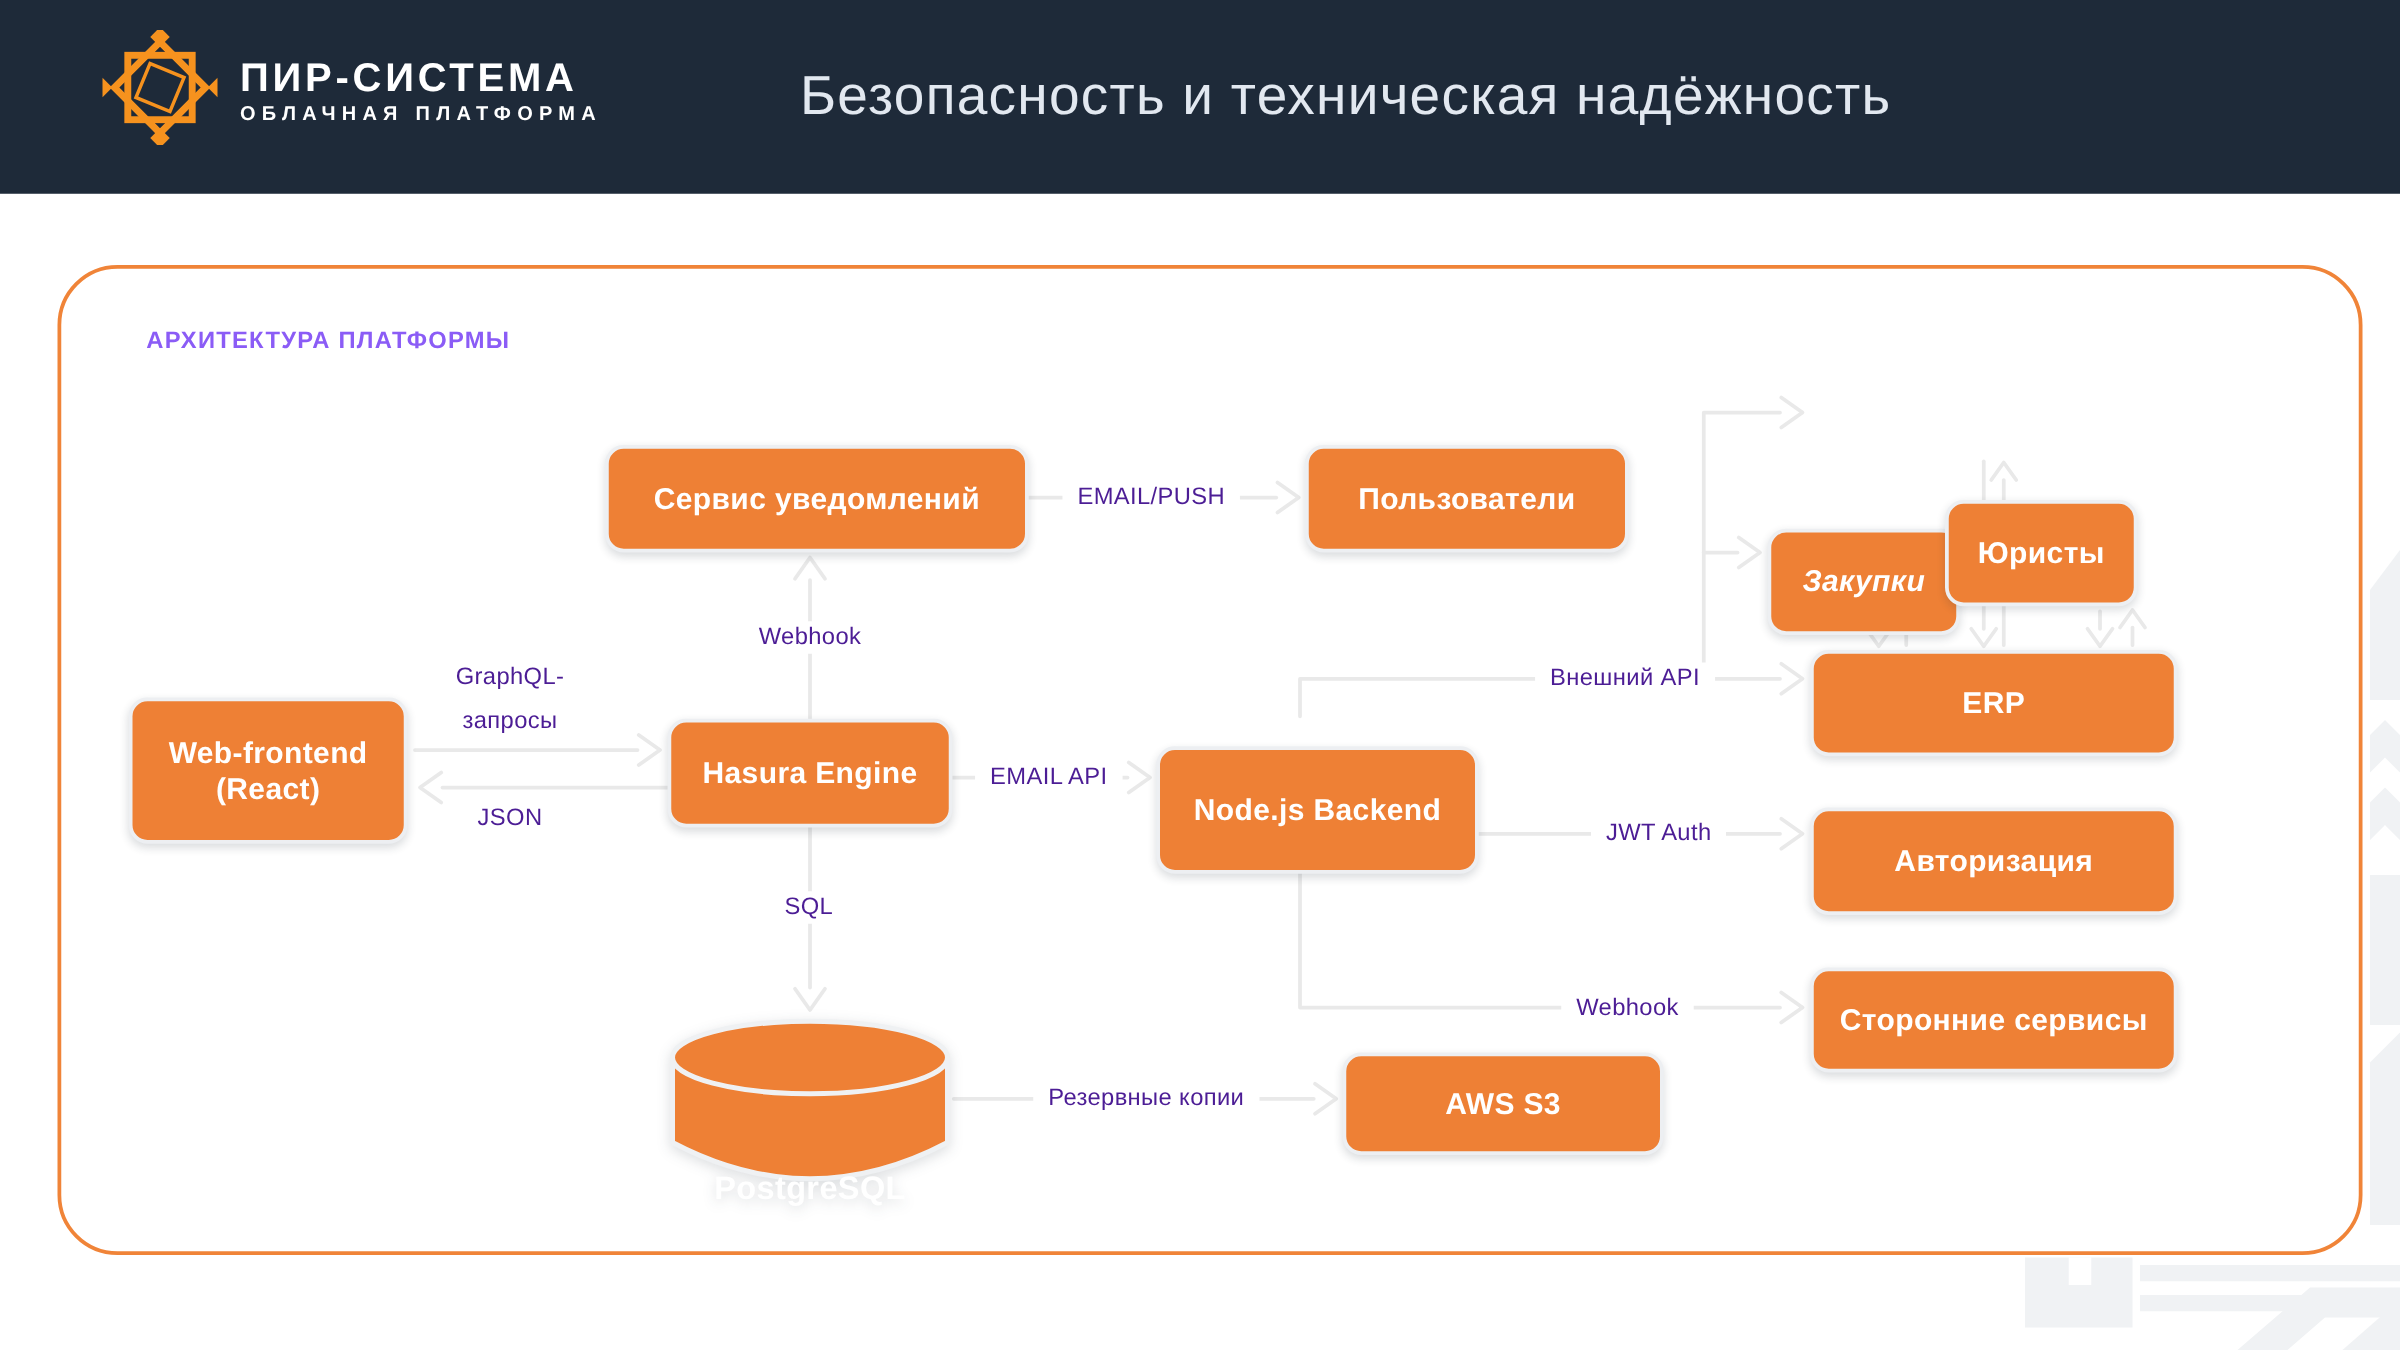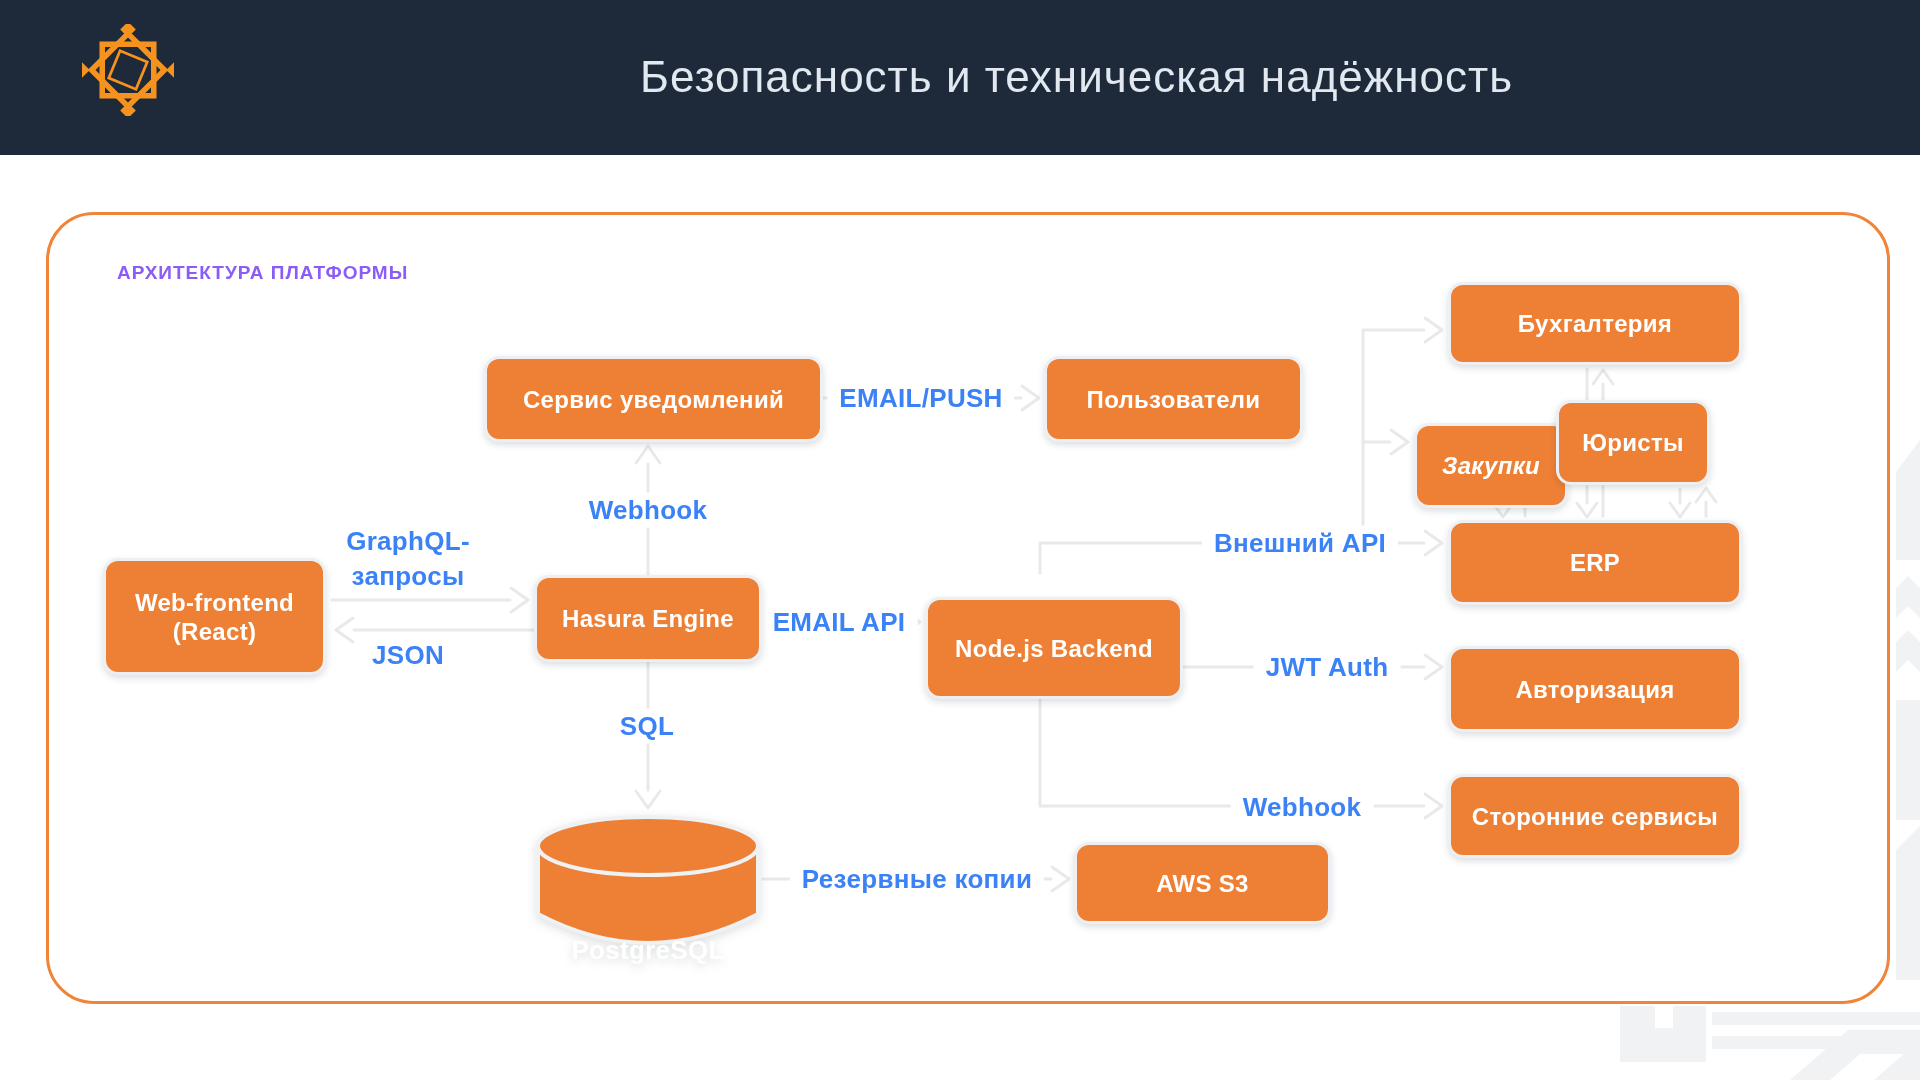--- a/index.html
+++ b/index.html
@@ -26,21 +26,21 @@
   .diagram-heading { position:absolute; left:117px; top:262px; font-size:19px; font-weight:700;
                      color:#8b5cf6; letter-spacing:1px; z-index:4; }
 
   
   .connectors { position:absolute; left:0; top:0; z-index:2; }
   .edge path, .edge polyline { stroke:#E9E9E9; stroke-width:3; fill:none;
                                stroke-linecap:round; stroke-linejoin:round; }
 
   
   .edge-label { position:absolute; transform:translate(-50%,-50%); background:#fff;
-                padding:2px 12px; font-size:26px; font-weight:700; color:#3b82f6;
+                padding:2px 12px; font-size:19px; font-weight:400; color:#4c1d95;
                 letter-spacing:0.3px; white-space:nowrap; z-index:4; text-align:center; }
   .edge-label.two-line { line-height:35px; }
 
   
   .node { position:absolute; background:#EE8035; border:3px solid #EDEFF2; border-radius:15px;
           box-shadow:0 3px 7px rgba(29,41,57,.16); color:#fff; font-weight:700; font-size:24px;
           display:flex; flex-direction:column; align-items:center; justify-content:center;
           text-align:center; z-index:5; line-height:29px; letter-spacing:0.3px; }
   .cyl { position:absolute; z-index:5; filter:drop-shadow(0 3px 5px rgba(29,41,57,.15)); }
   .cyl svg { position:absolute; left:0; top:0; }
@@ -77,20 +77,24 @@
         <rect x="22" y="22" width="56" height="56" transform="rotate(45 50 50)"></rect>
         <rect x="34" y="34" width="32" height="32" stroke-width="3" transform="rotate(22.5 50 50)"></rect>
       </g>
       <g fill="#F6921E">
         <rect x="44" y="0" width="12" height="12" transform="rotate(45 50 6)"></rect>
         <rect x="44" y="88" width="12" height="12" transform="rotate(45 50 94)"></rect>
         <rect x="-6" y="44" width="12" height="12" transform="rotate(45 0 50)"></rect>
         <rect x="94" y="44" width="12" height="12" transform="rotate(45 100 50)"></rect>
       </g>
     </svg>
+    <div class="logo-text">
+      <div class="logo-title">ПИР-СИСТЕМА</div>
+      <div class="logo-subtitle">ОБЛАЧНАЯ ПЛАТФОРМА</div>
+    </div>
     <div class="page-title">Безопасность и техническая надёжность</div>
   </div>
 
   <div class="card"></div>
   <div class="diagram-heading">АРХИТЕКТУРА ПЛАТФОРМЫ</div>
 
   <svg class="connectors" width="1920" height="1080">
     <g class="edge">
       <path d="M332,600 H510"></path>
         <polyline points="511,588 528,600 511,612"></polyline>
@@ -179,23 +183,20 @@
   </div>
   <div class="node" style="left:534px; top:575px; width:228px; height:87px;">
     <span>Hasura Engine</span>
   </div>
   <div class="node" style="left:484px; top:356px; width:339px; height:86px;">
     <span>Сервис уведомлений</span>
   </div>
   <div class="node" style="left:1044px; top:356px; width:259px; height:86px;">
     <span>Пользователи</span>
   </div>
-  <div class="node" style="left:1448px; top:282px; width:294px; height:83px;">
-    <span>Бухгалтерия</span>
-  </div>
   <div class="node" style="left:1414px; top:423px; width:154px; height:85px;font-style:italic;">
     <span>Закупки</span>
   </div>
   <div class="node" style="left:1556px; top:400px; width:154px; height:85px;">
     <span>Юристы</span>
   </div>
   <div class="node" style="left:1448px; top:520px; width:294px; height:85px;">
     <span>ERP</span>
   </div>
   <div class="node" style="left:1448px; top:646px; width:294px; height:86px;">

